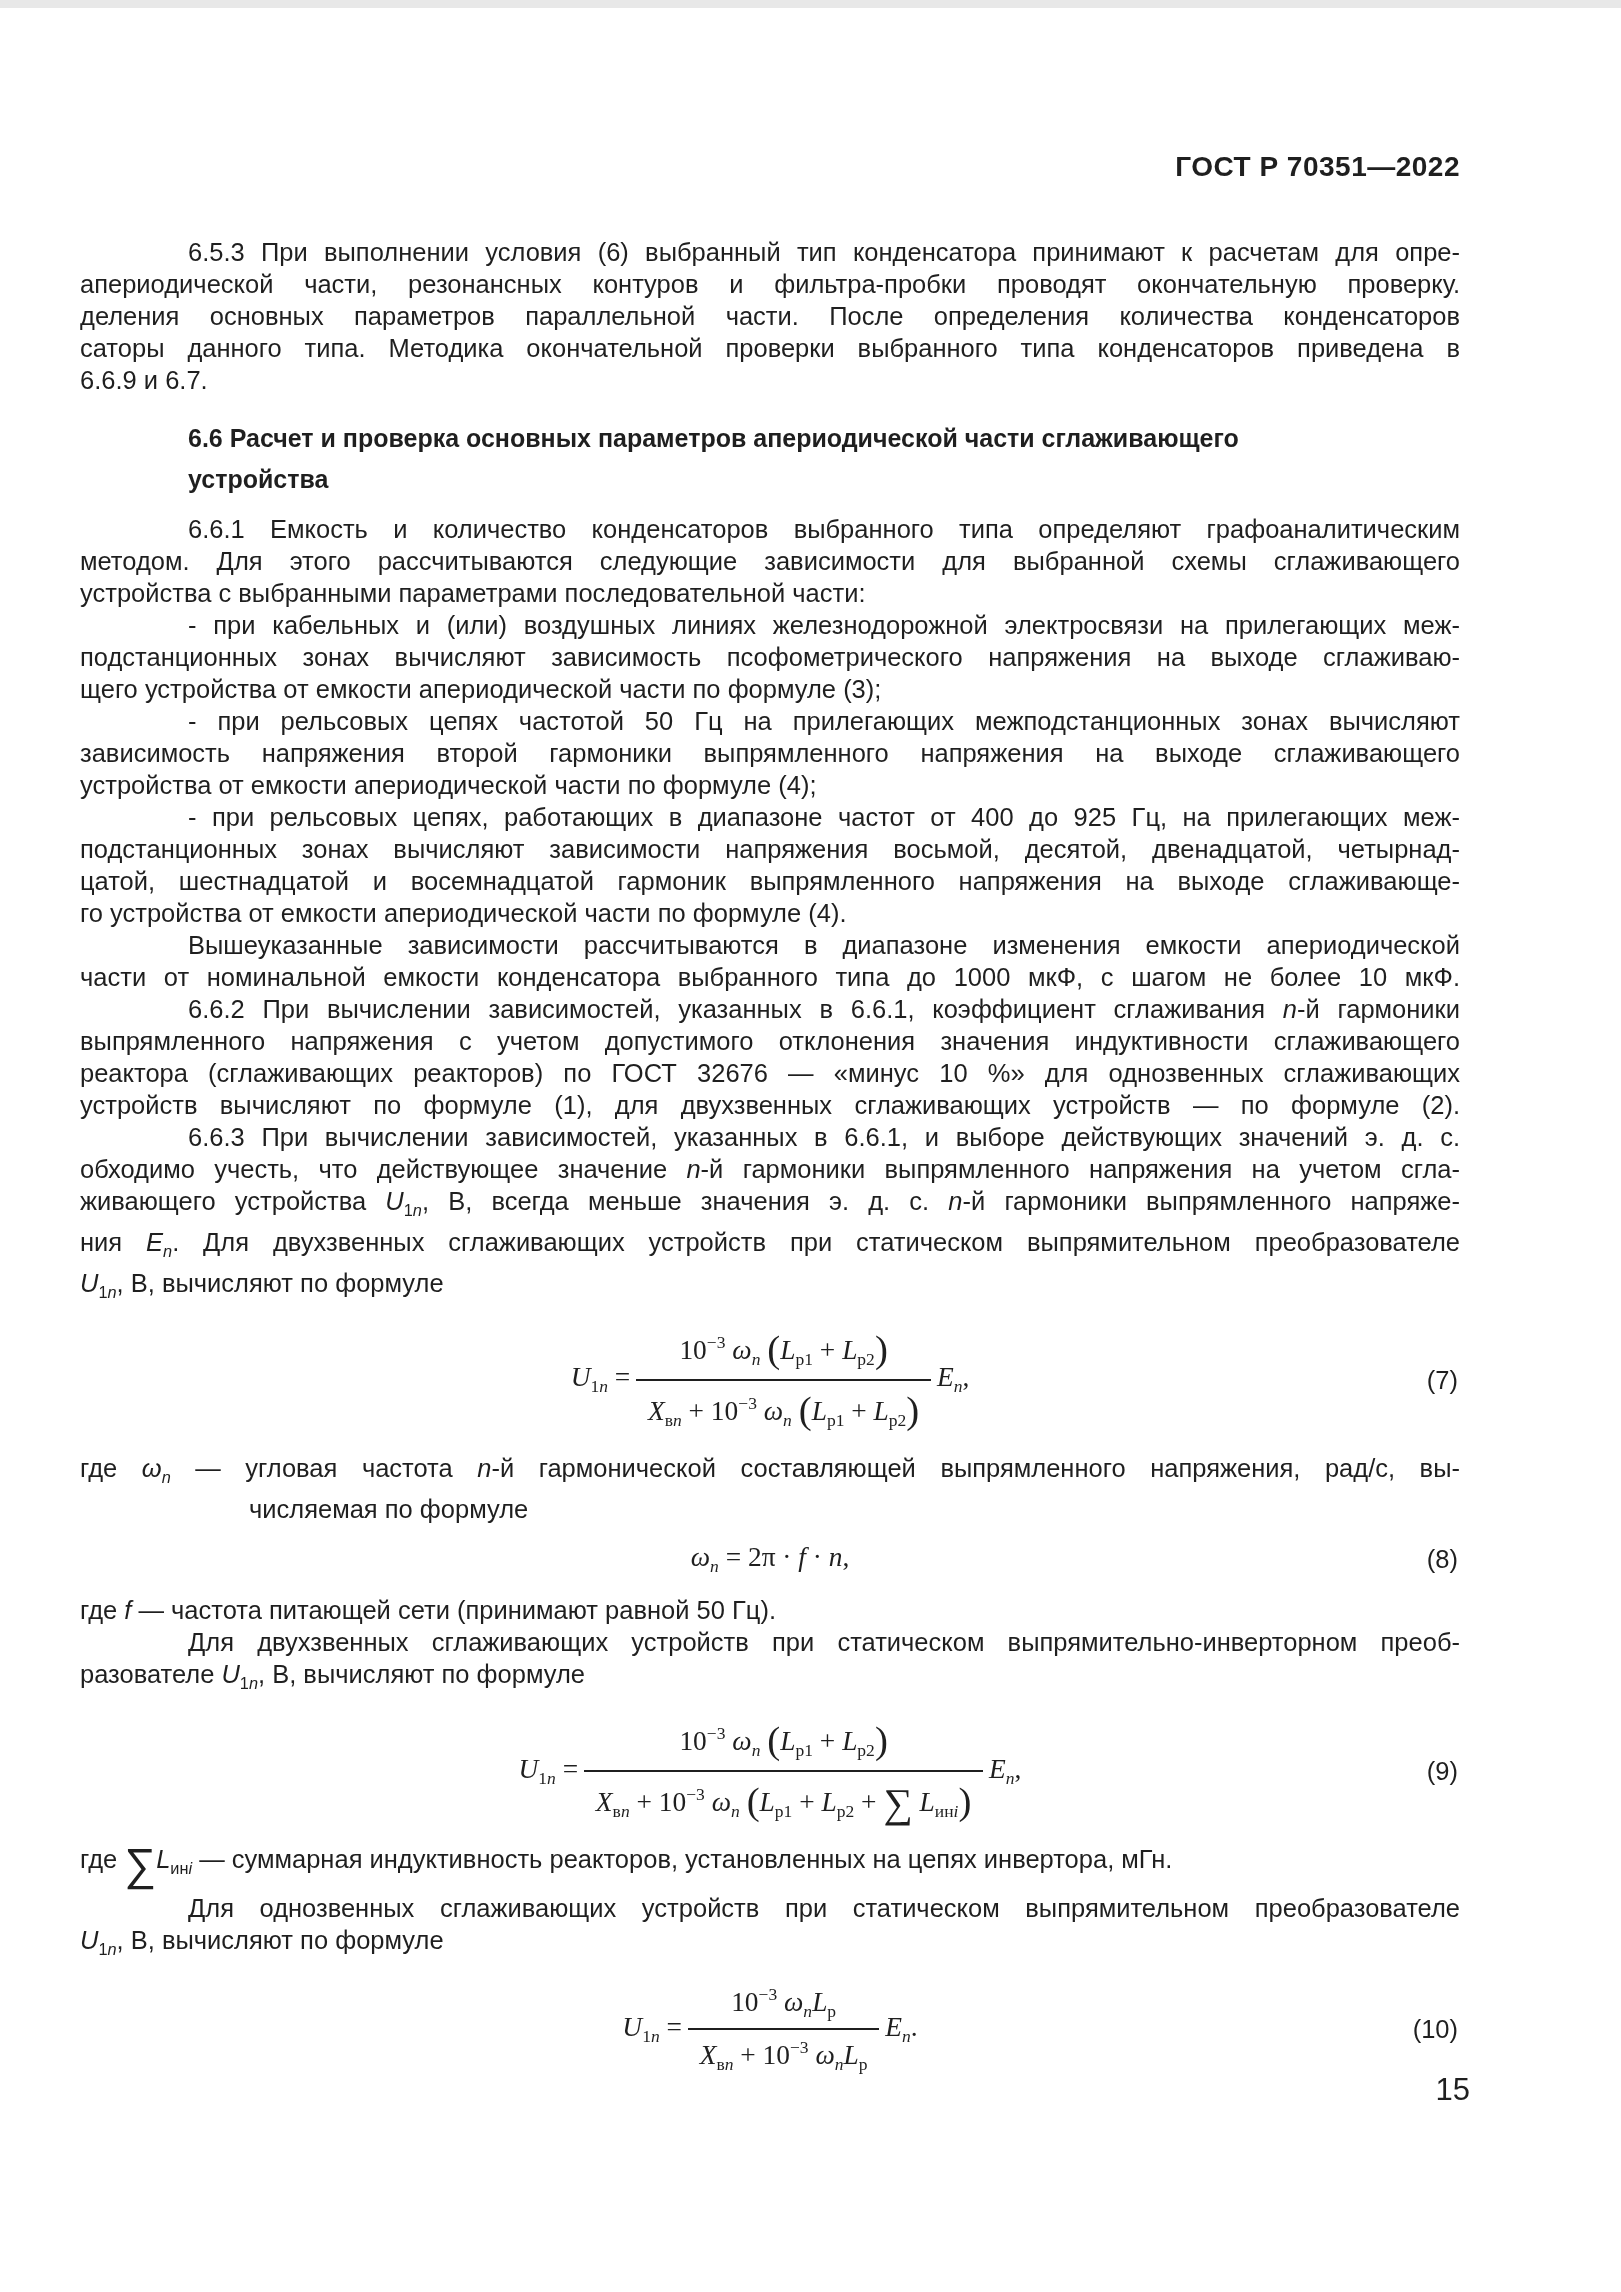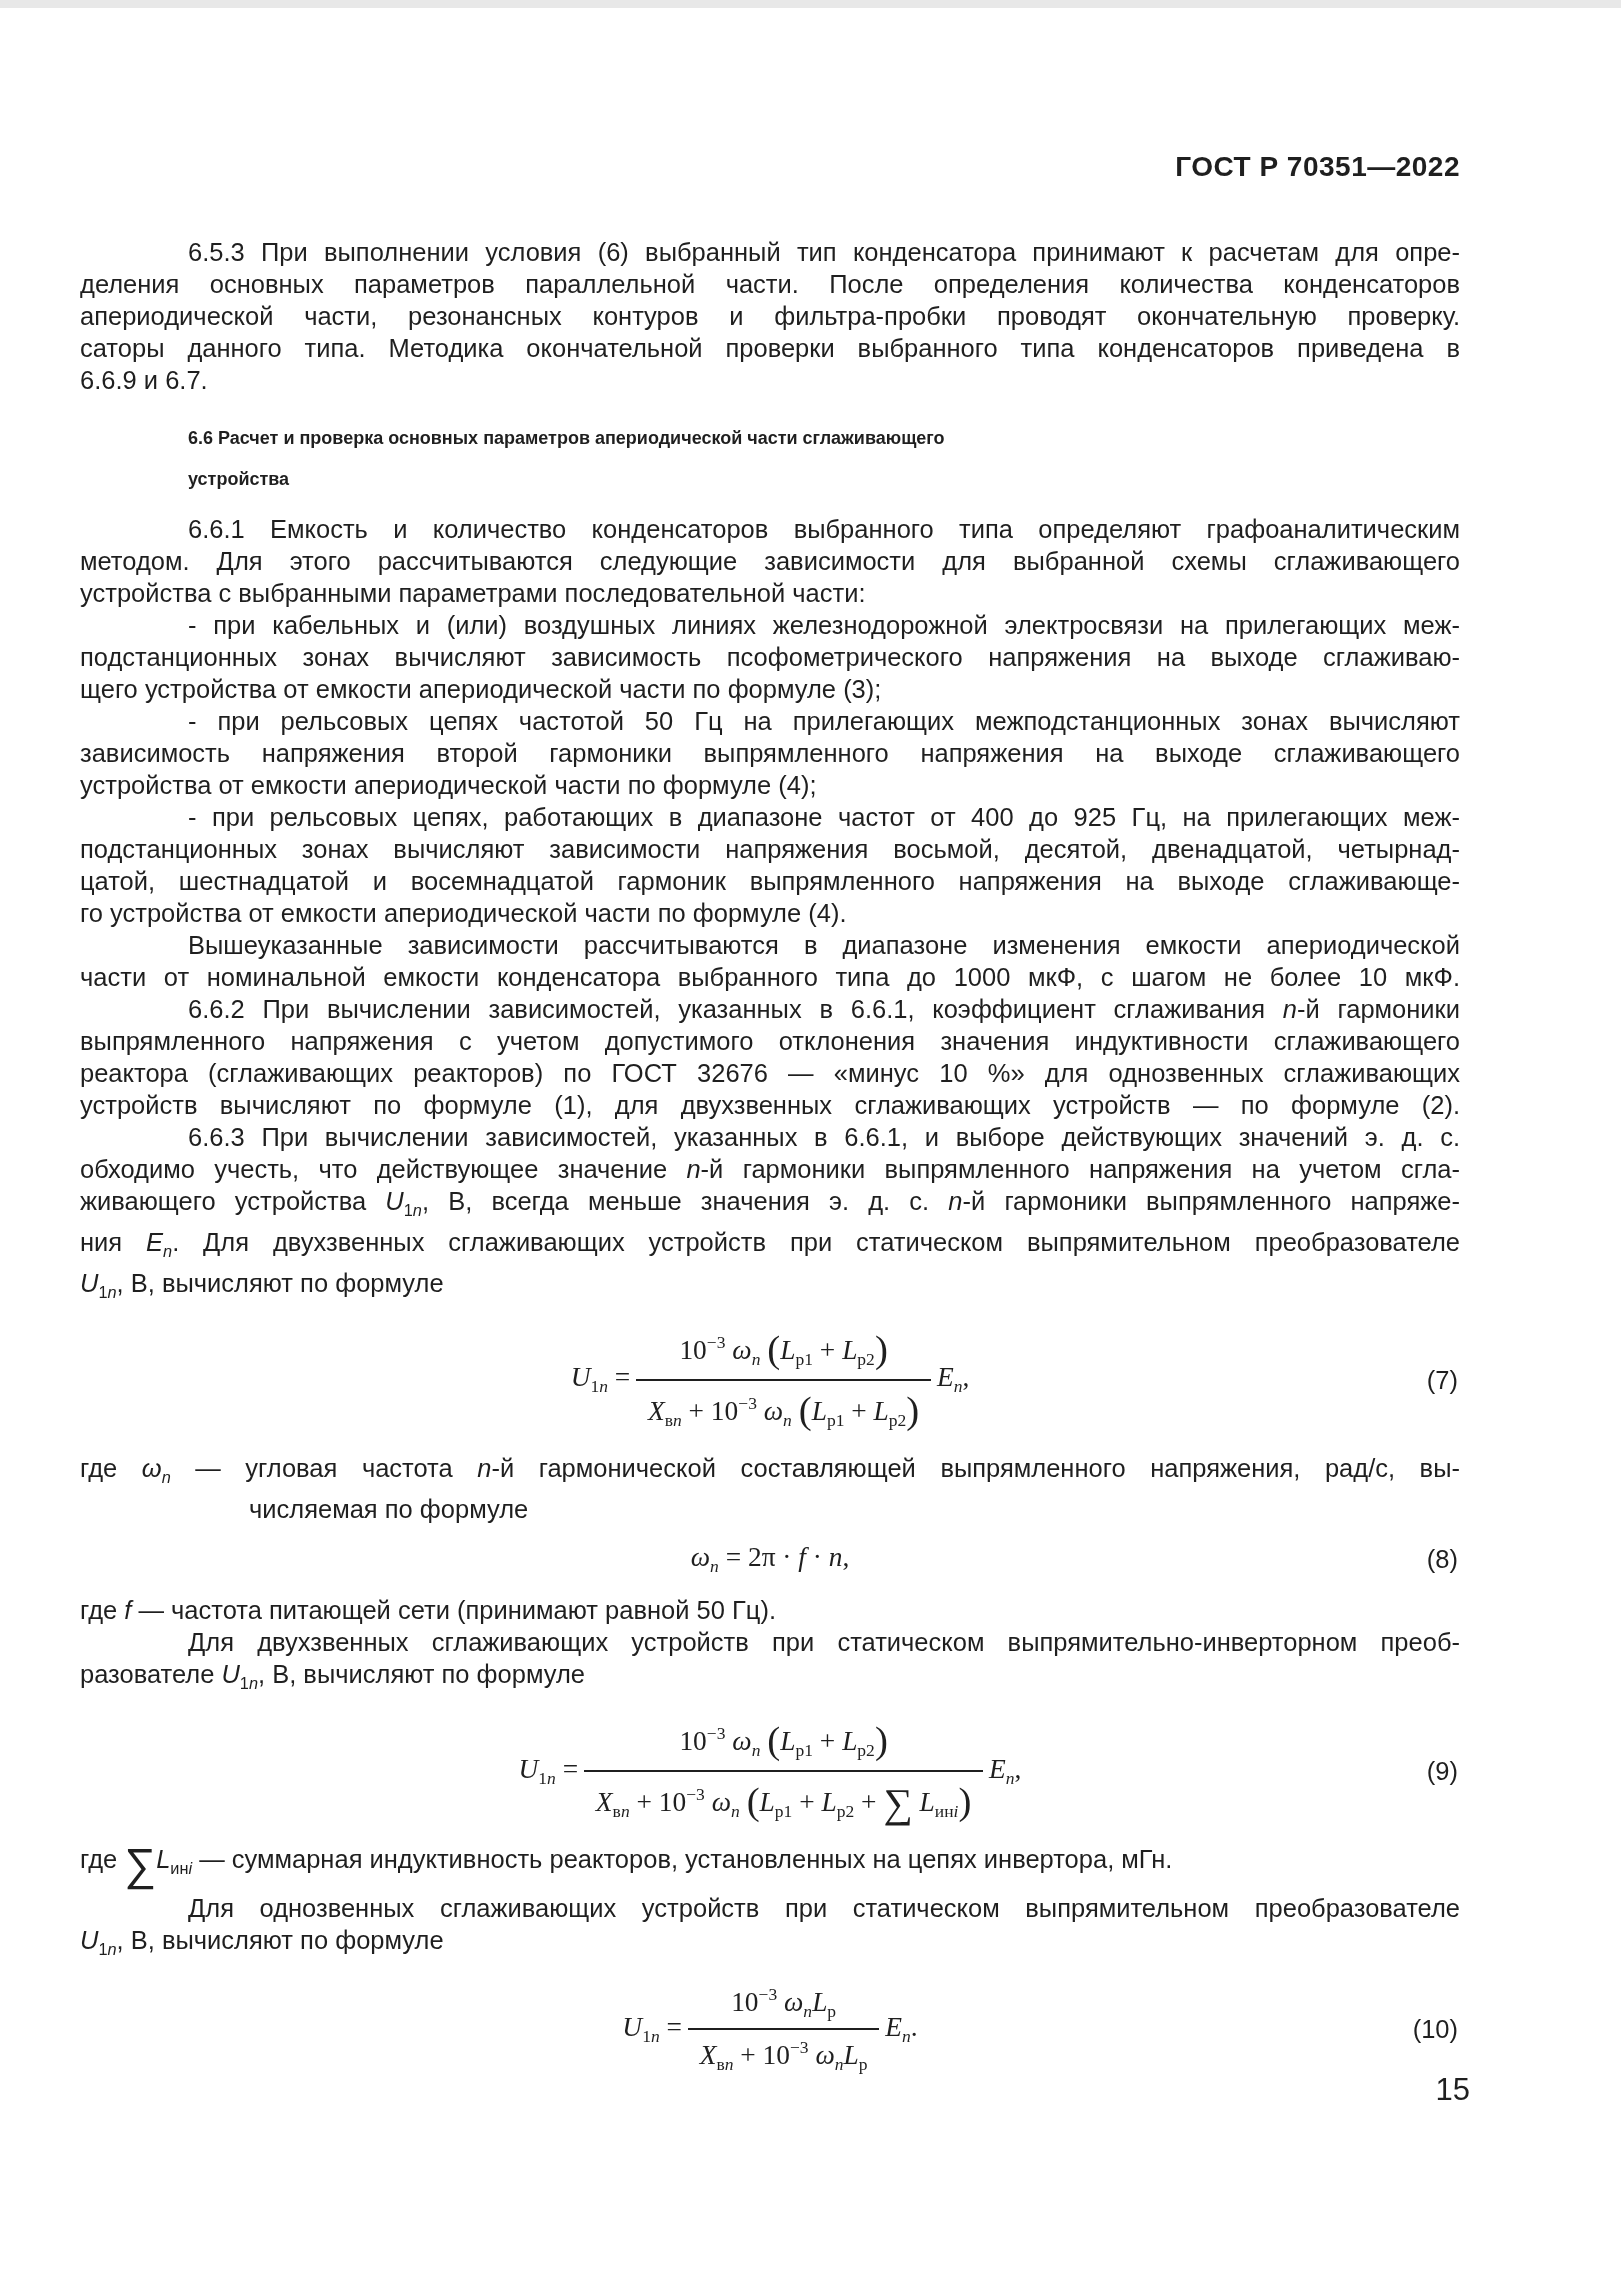--- a/index.html
+++ b/index.html
@@ -29,21 +29,21 @@
     letter-spacing: 0.5px;
     margin-bottom: 53px;
   }
   .para { margin: 0; }
   .ln { min-height: 32px; }
   .ln.ind { padding-left: 108px; }
   .ln.hang { padding-left: 169px; }
   .ln.j { text-align: justify; text-align-last: justify; }
   .heading {
     font-weight: bold;
-    font-size: 18px;
+    font-size: 25px;
     line-height: 41px;
     margin: 21.6px 0 13.7px 108px;
   }
   .para-sum { margin: 9.8px 0 3.9px 0; }
   .para-sum .ln { min-height: 43px; }
   
   .k-r { font-style: normal; }
   .k-i { font-style: italic; }
   .k-sub, .k-subi { font-size: 64%; vertical-align: -0.35em; letter-spacing: 0; }
   .k-subi { font-style: italic; }
@@ -88,22 +88,22 @@
 </style>
 </head>
 <body>
 
 <div class="page">
   <div class="content">
     <div class="doc-header">ГОСТ Р 70351—2022</div>
 
     <div class="para">
         <div class="ln j ind">6.5.3 При выполнении условия (6) выбранный тип конденсатора принимают к расчетам для опре-</div>
+        <div class="ln j">апериодической части, резонансных контуров и фильтра-пробки проводят окончательную проверку.</div>
         <div class="ln j">деления основных параметров параллельной части. После определения количества конденсаторов</div>
-        <div class="ln j">апериодической части, резонансных контуров и фильтра-пробки проводят окончательную проверку.</div>
         <div class="ln j">саторы данного типа. Методика окончательной проверки выбранного типа конденсаторов приведена в</div>
         <div class="ln">6.6.9 и 6.7.</div>
       </div>
 
     <div class="heading">
         <div class="ln">6.6 Расчет и проверка основных параметров апериодической части сглаживающего</div>
         <div class="ln">устройства</div>
       </div>
 
     <div class="para">

